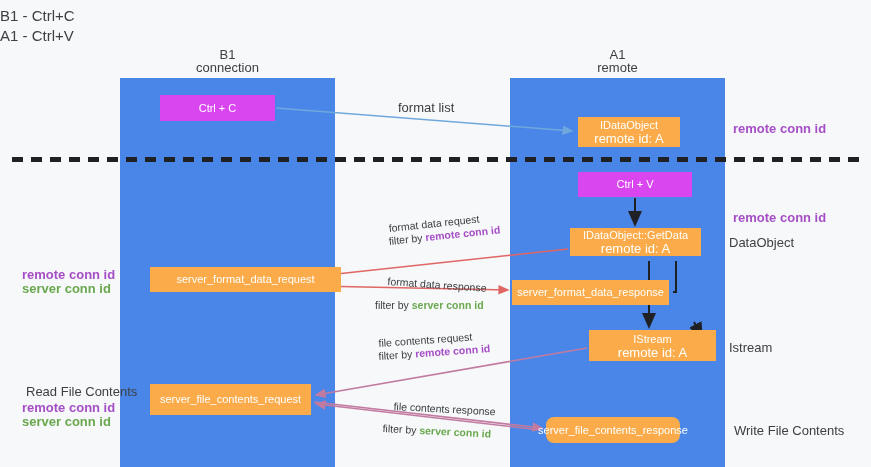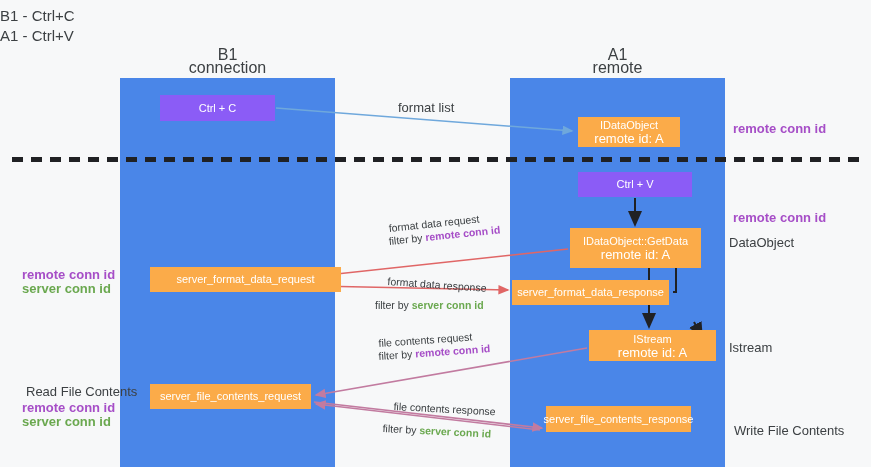--- a/index.html
+++ b/index.html
@@ -18,46 +18,46 @@
   #lane-b1{left:120px;top:78px;width:215px;height:389px;}
   #lane-a1{left:510px;top:78px;width:215px;height:389px;}
 
   
   #title{
     position:absolute;left:0;top:6px;width:871px;
     text-align:left;font-size:15px;line-height:20px;color:#3c4043;
     white-space:pre-line;
   }
   .lane-head{
-    position:absolute;text-align:center;font-size:16px;line-height:13px;
+    position:absolute;text-align:center;font-size:13px;line-height:13px;
     color:#3c4043;white-space:pre-line;
   }
   #head-b1{left:120px;top:48px;width:215px;}
   #head-a1{left:510px;top:48px;width:215px;}
 
   
   .node{
     position:absolute;display:flex;flex-direction:column;
     align-items:center;justify-content:center;
     text-align:center;color:#ffffff;font-size:11px;line-height:13px;
     box-sizing:border-box;padding:2px 4px;
   }
-  .node.green{background:#8b5cf6;}
+  .node.green{background:#d946ef;}
   .node.orange{background:#fbab49;}
   .node .l2{font-size:13px;}
 
   #n-ctrlc{left:160px;top:95px;width:115px;height:26px;}
   #n-idataobject{left:578px;top:117px;width:102px;height:30px;}
   #n-ctrlv{left:578px;top:172px;width:114px;height:25px;}
-  #n-getdata{left:570px;top:228px;width:131px;height:40px;}
+  #n-getdata{left:570px;top:228px;width:131px;height:28px;}
   #n-sfdreq{left:150px;top:267px;width:191px;height:25px;}
   #n-sfdres{left:512px;top:280px;width:157px;height:25px;}
   #n-istream{left:589px;top:330px;width:127px;height:31px;}
-  #n-sfcreq{left:150px;top:384px;width:161px;height:25px;}
-  #n-sfcres{left:546px;top:406px;width:145px;height:26px;}
+  #n-sfcreq{left:150px;top:384px;width:161px;height:31px;}
+  #n-sfcres{left:546px;top:417px;width:134px;height:26px;border-radius:8px;}
 
   
   #divider{
     position:absolute;left:12px;top:157px;width:848px;height:5px;
     background-image:linear-gradient(to right,#202124 0 11px,transparent 11px 19px);
     background-size:19px 5px;
   }
 
   
   .lbl{position:absolute;font-size:13px;line-height:14px;white-space:nowrap;}

